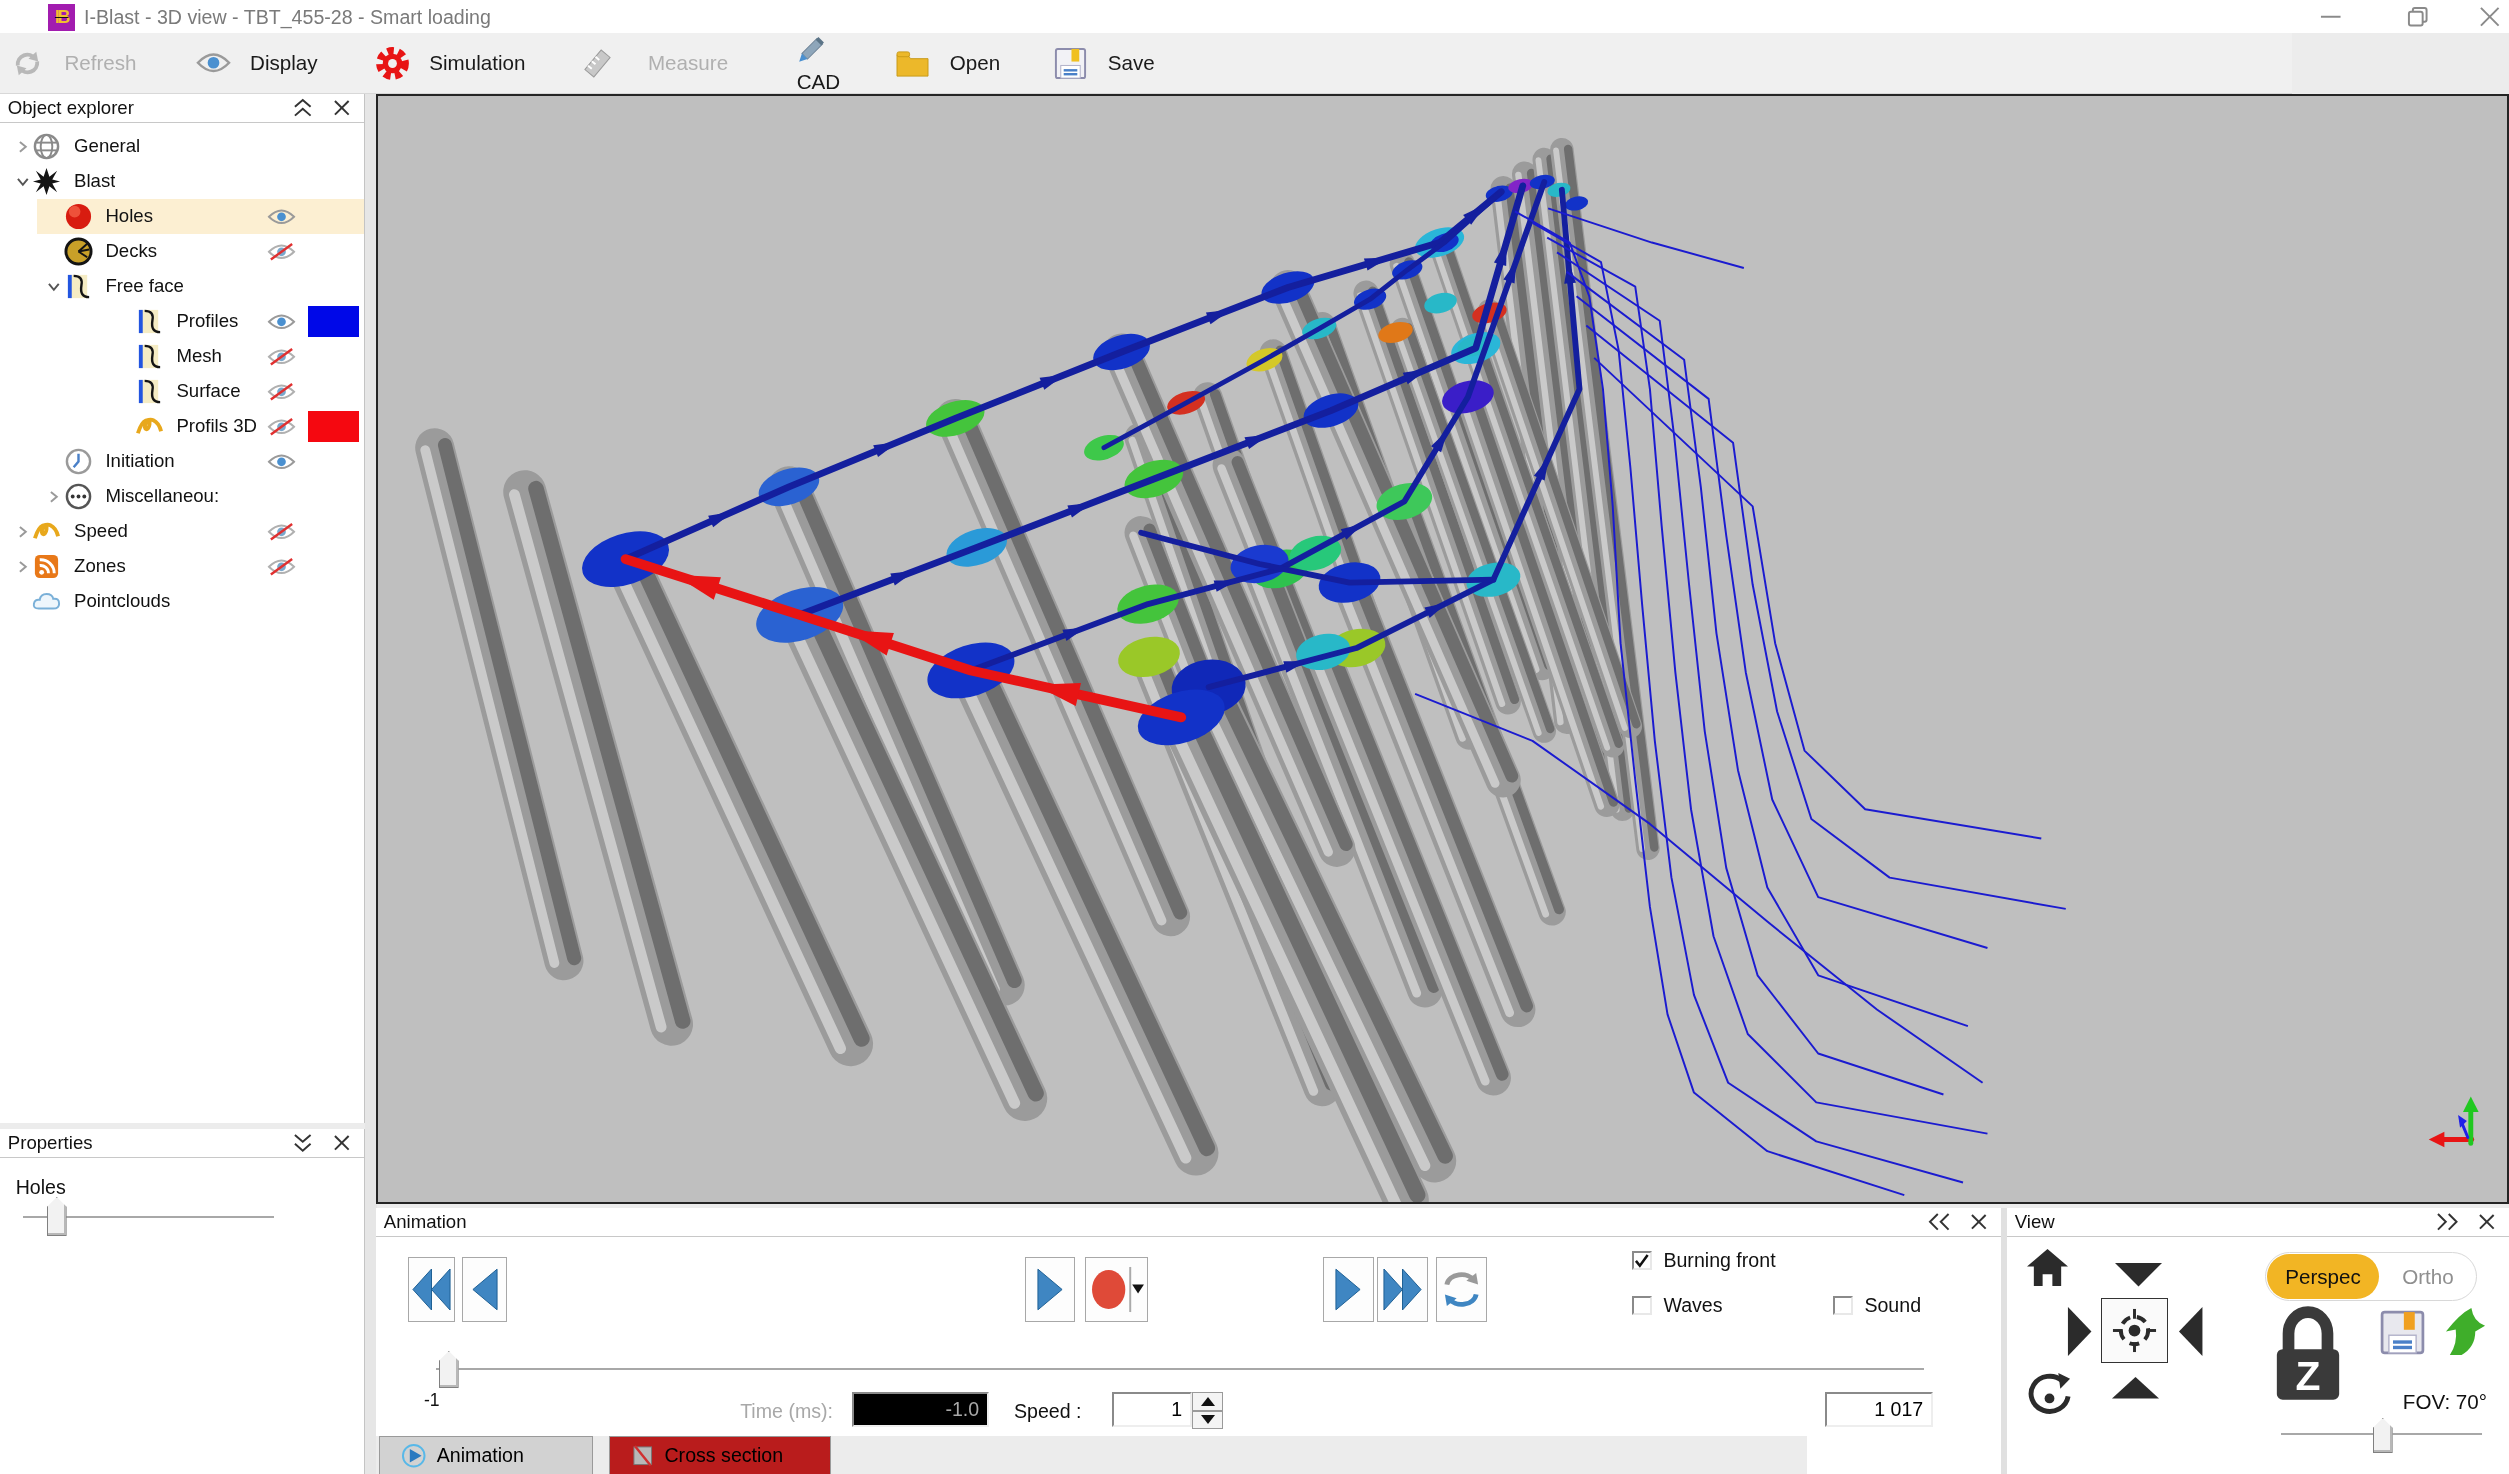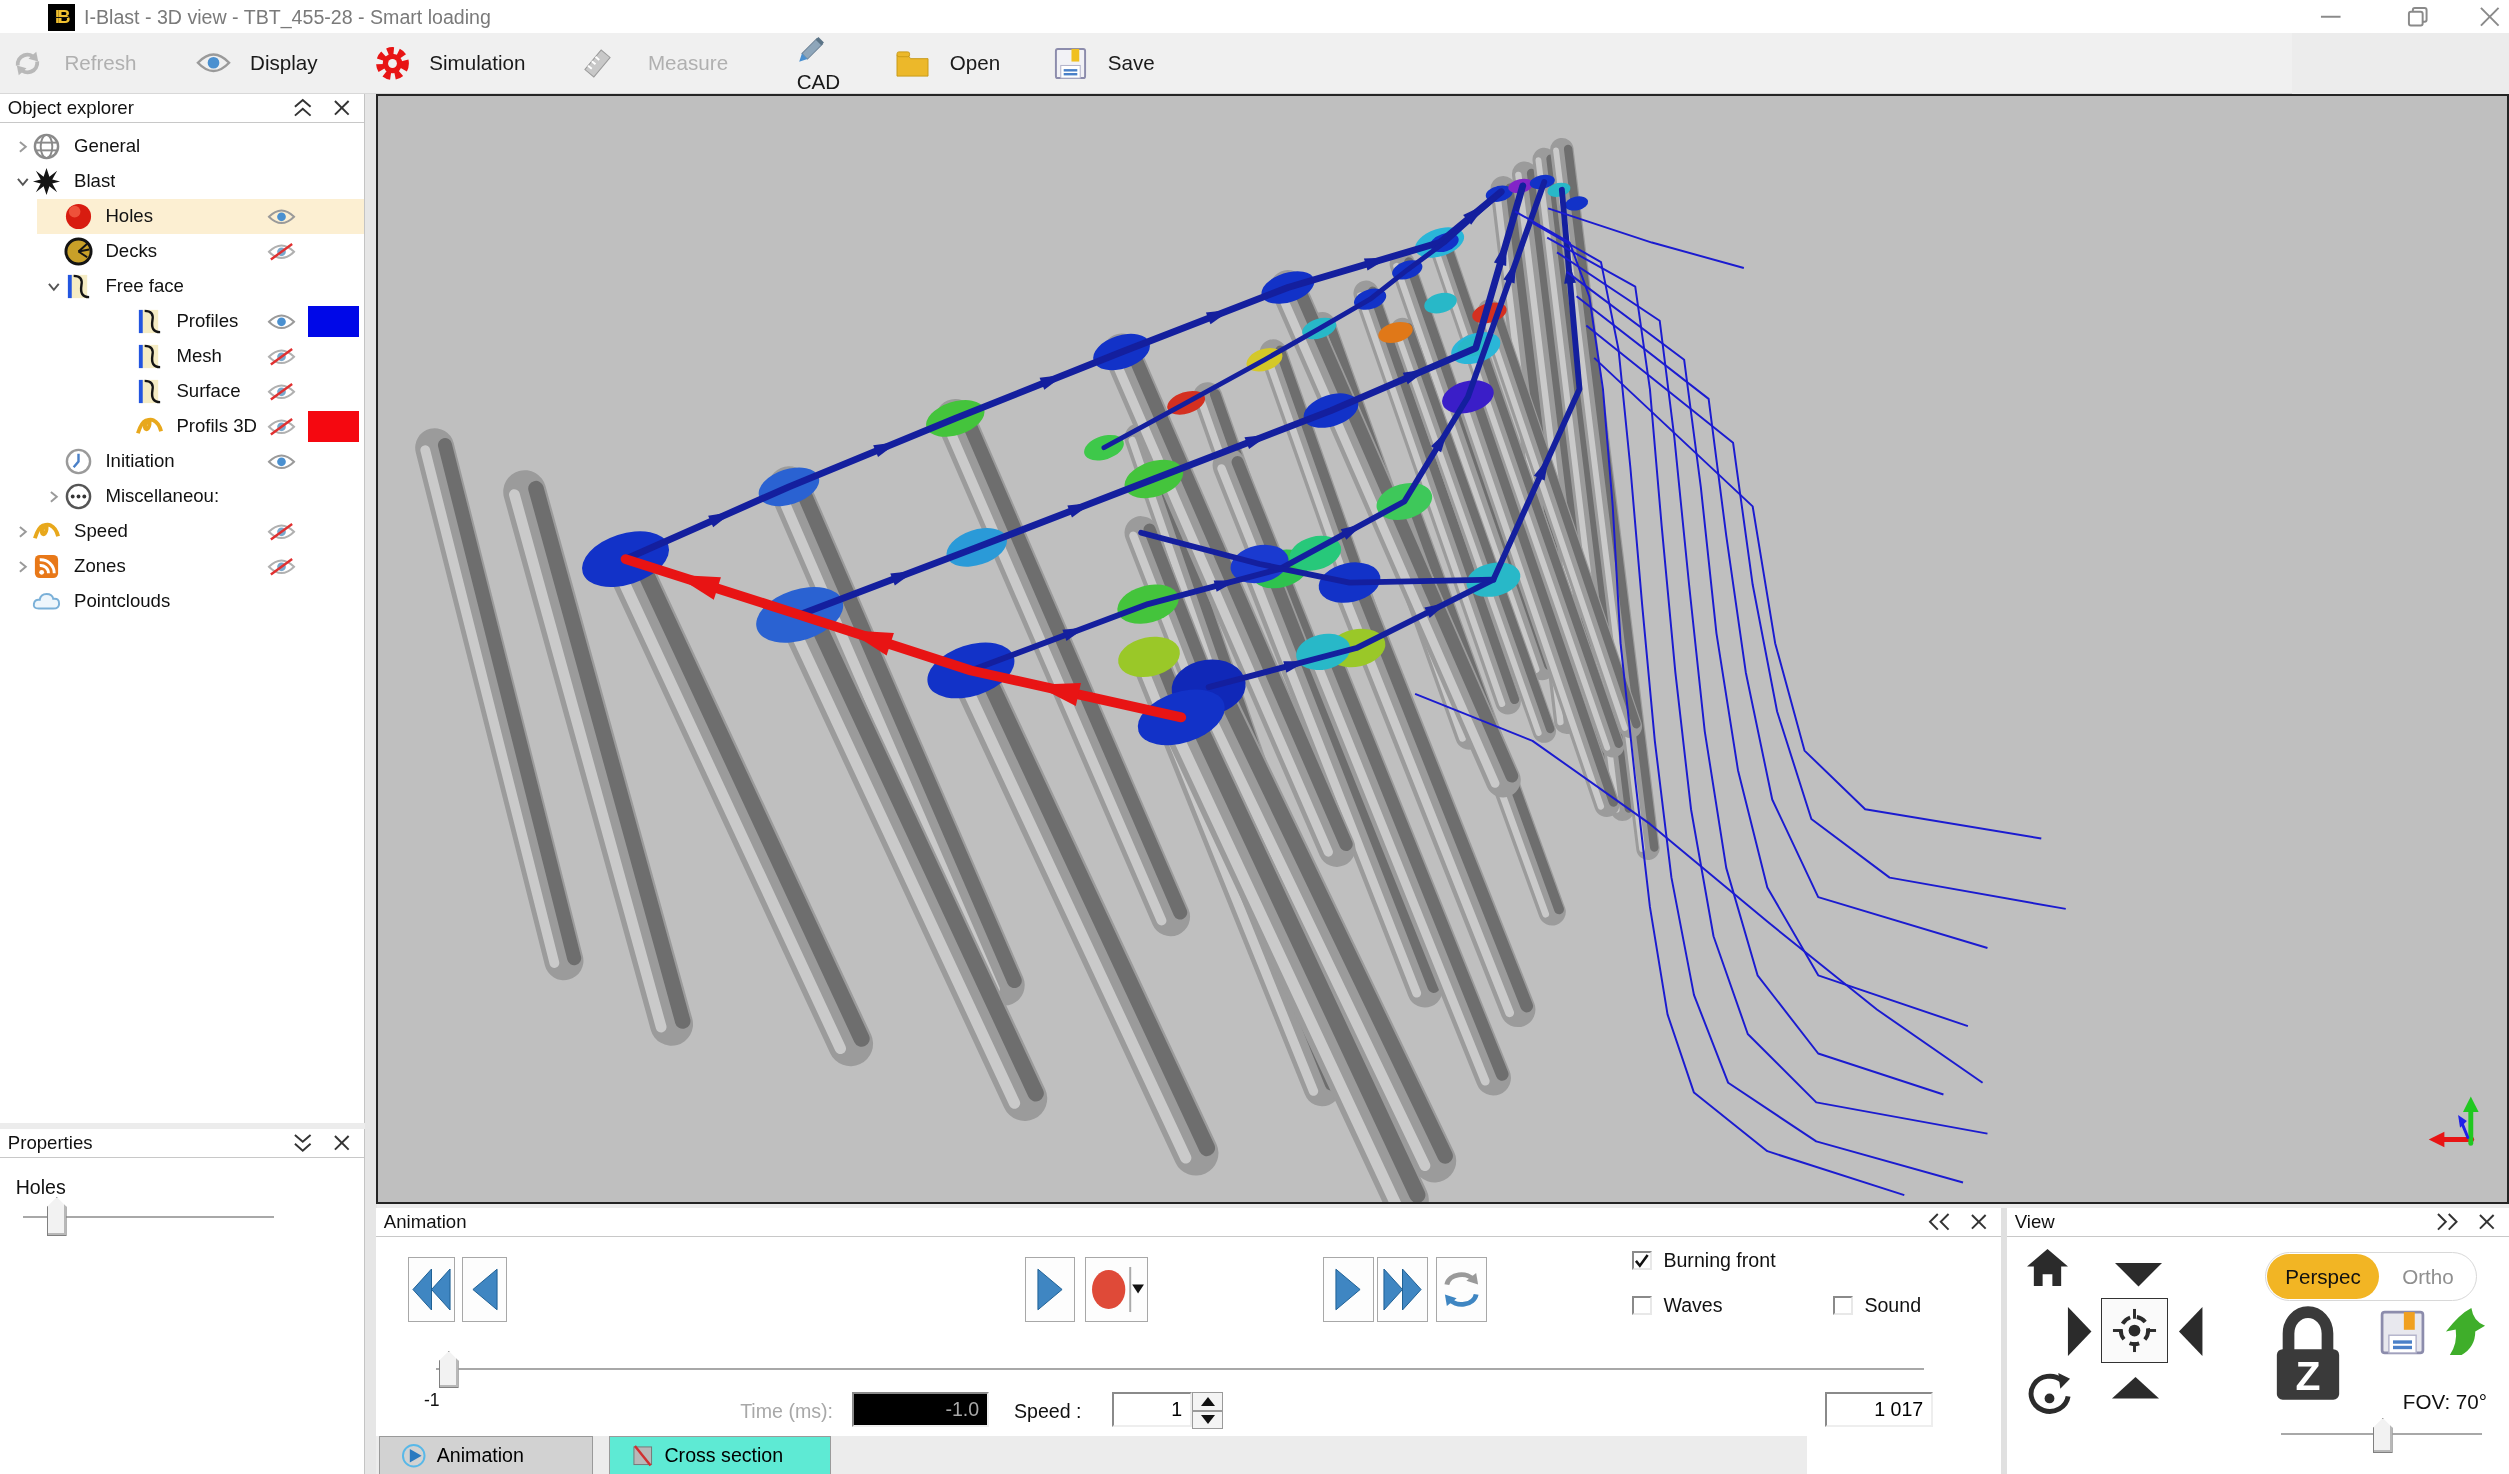--- a/index.html
+++ b/index.html
@@ -2,21 +2,21 @@
 <html><head>
 <meta charset="utf-8">
 <style>
   * { margin:0; padding:0; box-sizing:border-box; }
   html,body { width:2509px; height:1474px; overflow:hidden;
     font-family:"Liberation Sans","DejaVu Sans",sans-serif; background:#ececec; }
   .abs { position:absolute; }
 
   
   #titlebar { left:0; top:0; width:2509px; height:33px; background:#ffffff; }
-  #app-icon { left:48px; top:3.9px; width:27.4px; height:27.4px; background:#000000;
+  #app-icon { left:48px; top:3.9px; width:27.4px; height:27.4px; background:#a21caf;
     display:flex; align-items:center; justify-content:center;
     color:#f0c030; font-weight:bold; font-size:17.6px; letter-spacing:-2px;
     text-decoration:line-through; text-decoration-color:#111; }
   #title-text { left:84px; top:5.9px; font-size:19.6px; color:#7a7a7a; white-space:nowrap; }
   .winbtn { top:0; width:55px; height:33px; display:flex; align-items:center; justify-content:center; }
   .winbtn svg { display:block; }
 
   
   #toolbar { left:0; top:33px; width:2292px; height:61px; background:#f0f0f0;
     display:flex; align-items:center; border-bottom:1px solid #d8d8d8; }
@@ -68,21 +68,21 @@
     font-size:19.6px; display:flex; align-items:center; justify-content:flex-end; padding-right:7.8px; }
   .dim-text { color:#a8a8a8; background:#000000; }
   .spin { position:absolute; width:31px; height:37px; display:flex; flex-direction:column; }
   .spin div { flex:1; border:1px solid #9a9a9a; background:#f4f4f4; display:flex; align-items:center; justify-content:center; }
   .tri-up { width:0; height:0; border-left:7.8px solid transparent; border-right:7.8px solid transparent; border-bottom:9.8px solid #111; }
   .tri-dn { width:0; height:0; border-left:7.8px solid transparent; border-right:7.8px solid transparent; border-top:9.8px solid #111; }
   #tabstrip { position:absolute; left:0; top:228px; width:1431px; height:38px; background:#ececec; display:flex; }
   .tab { height:38px; display:flex; align-items:center; gap:9.8px; padding:0 21.6px; font-size:19.6px;
     border:1px solid #9a9a9a; border-bottom:none; }
   .tab.active { background:#d2d2d2; }
-  .tab.inactive { background:#5eead4; }
+  .tab.inactive { background:#b91c1c; }
 
   
   #viewpanel { left:2007px; top:1208px; width:502px; height:267px; background:#fff; }
   #hsplit2 { left:2001px; top:1208px; width:5.9px; height:267px; background:#e0e0e0; }
   .vp-icon { position:absolute; display:flex; align-items:center; justify-content:center; }
   #proj-toggle { position:absolute; left:258px; top:44px; width:212px; height:49px;
     border:1px solid #d8d8d8; border-radius:24.5px; display:flex; }
   #proj-persp { width:112px; height:45px; margin:1px; background:#f2b524; border-radius:22.5px;
     display:flex; align-items:center; justify-content:center; font-size:20.6px; color:#111; }
   #proj-ortho { flex:1; display:flex; align-items:center; justify-content:center; font-size:20.6px; color:#8f8f8f; }

